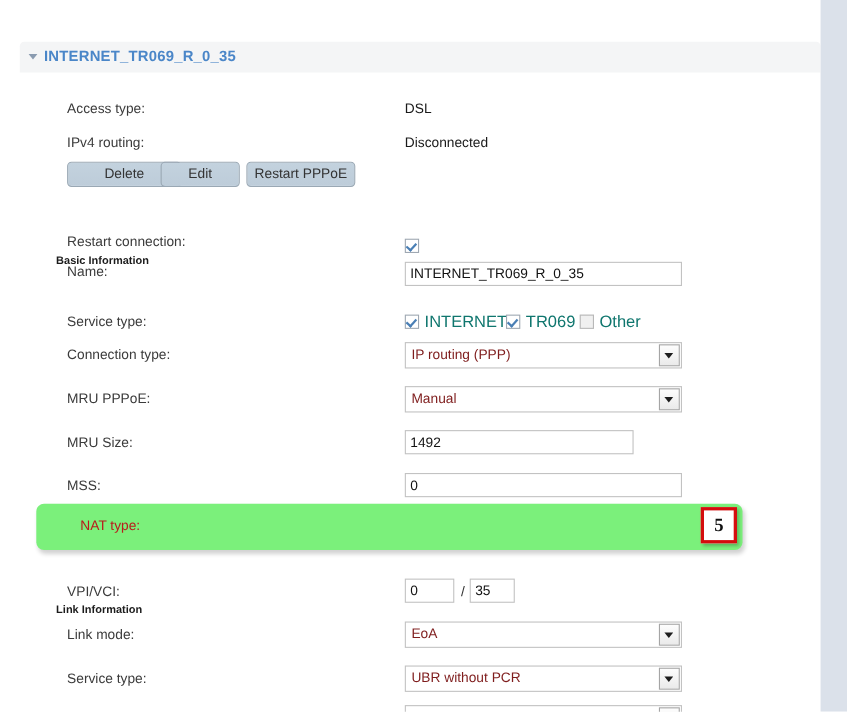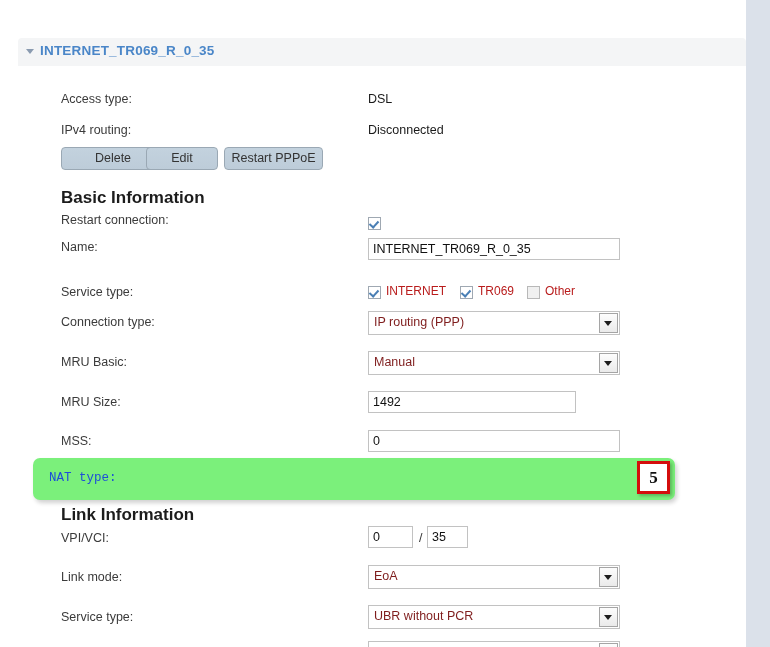--- a/index.html
+++ b/index.html
@@ -94,25 +94,26 @@
   .val-static {
     position: absolute;
     left: 368px;
     top: 0;
     font-size: 12.5px;
     color: #1a1a1a;
     white-space: nowrap;
   }
   .subhead {
     position: absolute;
-    left: 61px;
-    font-size: 17px;
+    left: 51px;
+    font-size: 10px;
     font-weight: bold;
     color: #1c1c1c;
     white-space: nowrap;
+    margin-top: 44px;
   }
 
   
   .btn {
     position: absolute;
     height: 23px;
     background: linear-gradient(to bottom, #c3d2de 0%, #bdccd9 100%);
     border: 1px solid #9aa8b4;
     border-radius: 4px;
     color: #333333;
@@ -199,37 +200,37 @@
     border-width: 0 2px 2px 0;
     transform: rotate(42deg);
   }
   .cbx.off {
     background: #f0f0f0;
     border-color: #b8b8b8;
   }
   .cbx-label {
     position: absolute;
     top: -1px;
-    font-size: 12px;
-    color: #b91c1c;
+    font-size: 15px;
+    color: #0f766e;
     white-space: nowrap;
   }
 
   
   .hl-band {
     position: absolute;
     left: 33px;
     top: 458px;
     width: 642px;
     height: 42px;
     background: #7bf07b;
     border-radius: 7px;
     box-shadow: 2px 3px 4px rgba(0,0,0,0.18);
   }
-  .hl-band .lbl { color: #1d4ed8; top: 13px; left: 16px; font-family: Liberation Mono, monospace; }
+  .hl-band .lbl { color: #b91c1c; top: 13px; left: 40px; }
 
   .sel-green {
     background: #7bf07b;
     border: 1px dotted #111111;
   }
   .sel-green .sel-btn {
     background: linear-gradient(to bottom, #a9f5a9 0%, #86ec86 100%);
     border: 1px solid #2c5c2c;
   }
 
@@ -325,21 +326,21 @@
 
   <div class="row" style="top:315px;">
     <span class="lbl">Connection type:</span>
     <span class="sel" style="left:368px; top:-4px; width:252px;">
       <span class="sel-text">IP routing (PPP)</span>
       <span class="sel-btn"></span>
     </span>
   </div>
 
   <div class="row" style="top:355px;">
-    <span class="lbl">MRU Basic:</span>
+    <span class="lbl">MRU PPPoE:</span>
     <span class="sel" style="left:368px; top:-4px; width:252px;">
       <span class="sel-text">Manual</span>
       <span class="sel-btn"></span>
     </span>
   </div>
 
   <div class="row" style="top:395px;">
     <span class="lbl">MRU Size:</span>
     <input class="tinput" style="left: 368px; top: -4px; width: 208px;" type="text" value="1492">
   </div>

